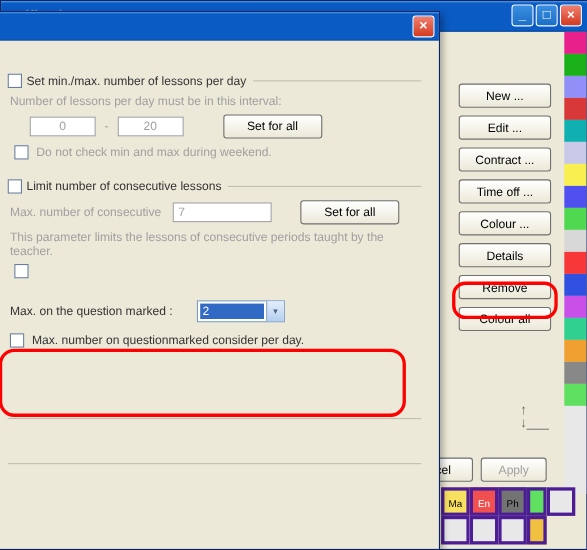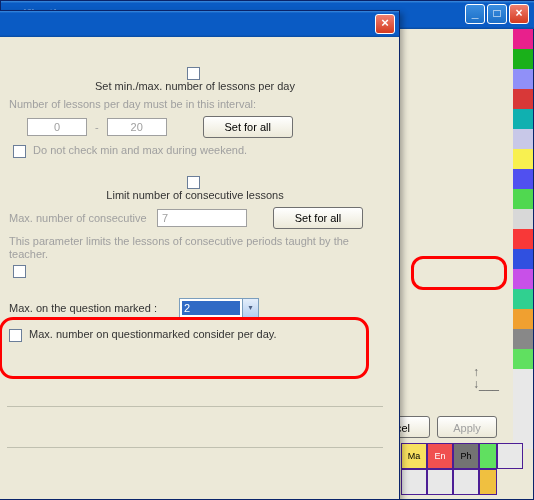--- a/index.html
+++ b/index.html
@@ -117,21 +117,21 @@
   .grid-bottom {
     position: absolute;
     left: 400px;
     top: 442px;
     display: flex;
     flex-wrap: wrap;
     width: 134px;
   }
   .grid-bottom .cell {
     width: 26px; height: 26px;
-    border: 1px solid #4c1d95;
+    border: 3px solid #4c1d95;
     font-size: 9px;
     text-align: center;
     line-height: 24px;
     background: #e8e8e8;
   }
 
   
   .dialog {
     position: absolute;
     left: -10px;
@@ -163,21 +163,20 @@
   .dlg-body {
     padding: 12px 16px;
     position: relative;
   }
 
   .section { margin: 18px 0 6px 0; }
   .divider {
     display: flex;
     align-items: center;
     margin-bottom: 6px;
-    flex-direction: column;
   }
   .divider .line {
     flex: 1;
     height: 1px;
     background: #c0c0b0;
     margin-left: 6px;
   }
 
   .checkbox {
     display: inline-block;
@@ -287,20 +286,30 @@
     <div style="background:#30d090"></div>
     <div style="background:#f0a030"></div>
     <div style="background:#888"></div>
     <div style="background:#60e060"></div>
     <div style="background:#e8e8e8"></div>
     <div style="background:#e8e8e8"></div>
     <div style="background:#e8e8e8"></div>
     <div style="background:#e8e8e8"></div>
   </div>
 
+  <div class="right-panel">
+    <button class="xp-button">New ...</button>
+    <button class="xp-button">Edit ...</button>
+    <button class="xp-button">Contract ...</button>
+    <button class="xp-button">Time off ...</button>
+    <button class="xp-button">Colour ...</button>
+    <button class="xp-button">Details</button>
+    <button class="xp-button">Remove</button>
+    <button class="xp-button">Colour all</button>
+  </div>
 
   <div class="details-hilite"></div>
 
   <div class="arrow-group">
     <div>↑</div>
     <div>↓___</div>
   </div>
 
   <div class="bottom-btns">
     <button class="xp-button small">ncel</button>

